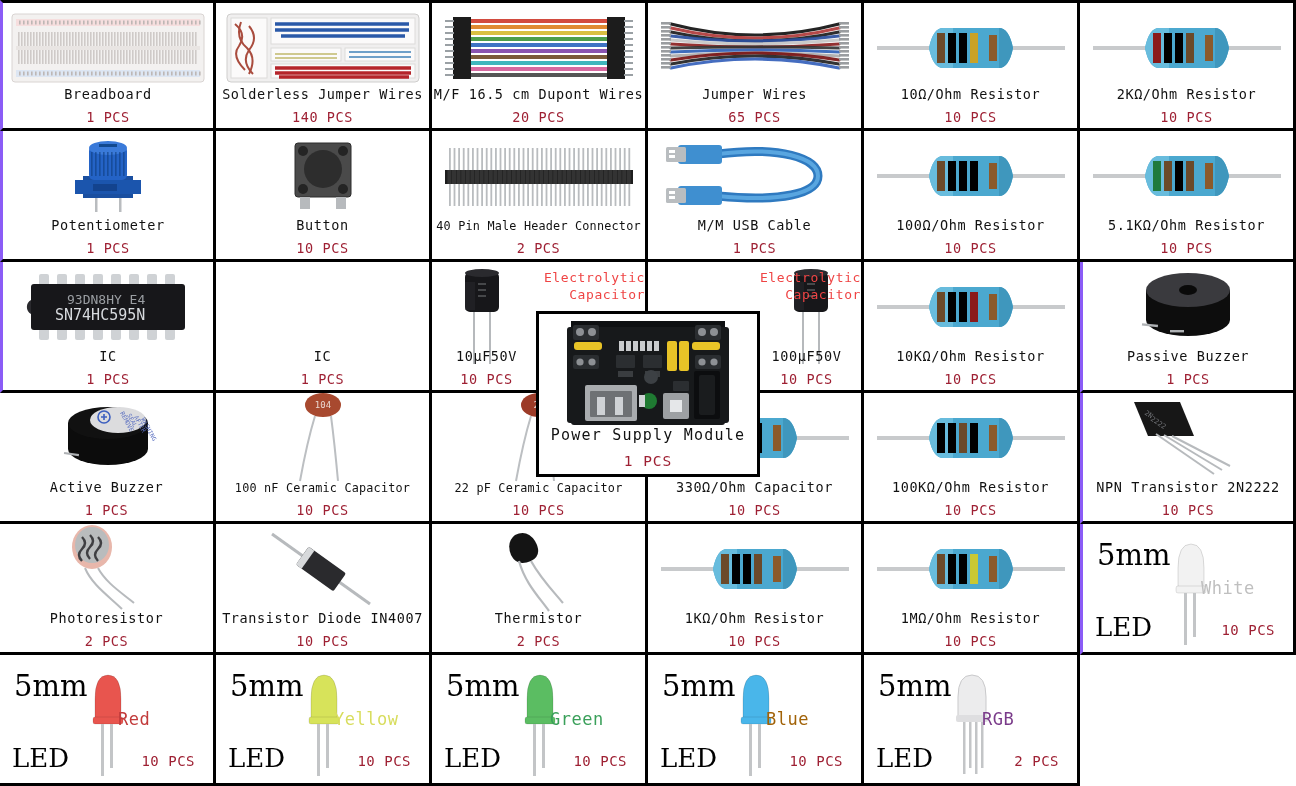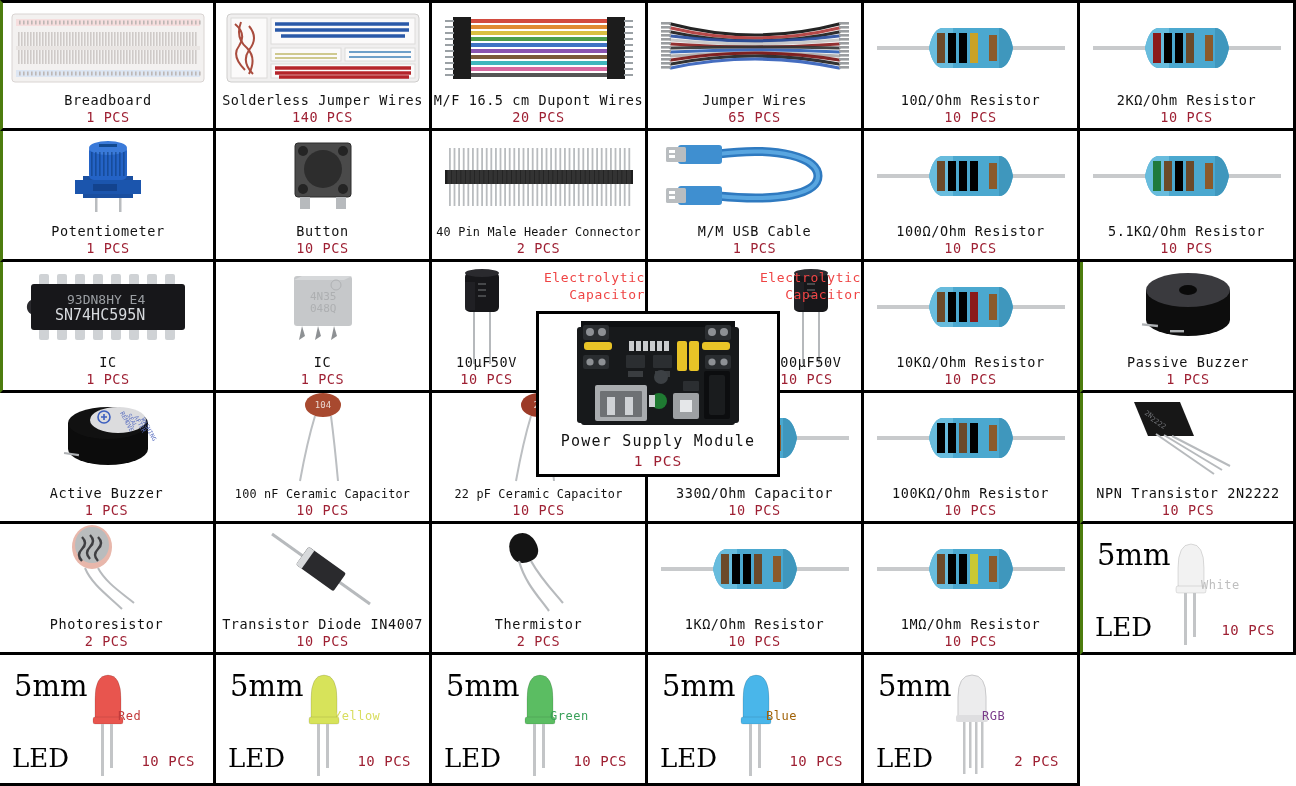--- a/index.html
+++ b/index.html
@@ -28,21 +28,21 @@
     grid-template-rows: repeat(6, 131px);
   }
   .cell {
     position: relative;
     box-sizing: border-box;
     border-right: 3px solid #000;
     border-bottom: 3px solid #000;
     background: #fff;
     overflow: hidden;
   }
-  .cell.c0 { border-left: 3px solid #4d7c0f; }
+  .cell.c0 { border-left: 3px solid #8b5cf6; }
   .cell.r0 { border-top: 3px solid #000; }
 
   .cell-inner {
     position: absolute;
     inset: 0;
     display: flex;
     flex-direction: column;
     align-items: center;
     justify-content: flex-end;
     padding-bottom: 2px;
@@ -67,21 +67,21 @@
     white-space: nowrap;
     z-index: 3;
   }
   .label.small { font-size: 11.8px; letter-spacing: 0.2px; }
   .qty {
     font-size: 13.5px;
     letter-spacing: 0.6px;
     color: #9e2033;
     line-height: 1.25;
     text-align: right;
-    margin-top: 2px;
+    margin-top: 8px;
     z-index: 3;
   }
 
   
   .lbl-topright {
     position: absolute;
     top: 8px;
     left: 0; right: 0;
     text-align: right;
     font-size: 13px;
@@ -107,21 +107,21 @@
     position: absolute;
     left: 12px; bottom: 10px;
     font-family: "DejaVu Serif", "Liberation Serif", serif;
     font-size: 26px;
     color: #000;
     z-index: 3;
   }
   .led-color {
     position: absolute;
     left: 118px; top: 54px;
-    font-size: 12px;
+    font-size: 17px;
     letter-spacing: 0.5px;
     z-index: 3;
   }
   .led-qty {
     position: absolute;
     right: 18px; bottom: 14px;
     font-size: 14px;
     letter-spacing: 0.5px;
     color: #9e2033;
     z-index: 3;
@@ -131,21 +131,21 @@
     left: 78px; top: 8px;
     width: 60px; height: 118px;
     z-index: 1;
   }
 
   
   #overlay {
     position: absolute;
     left: 536px;
     top: 311px;
-    width: 244px;
+    width: 224px;
     height: 166px;
     background: #fff;
     border: 3px solid #000;
     box-sizing: border-box;
     z-index: 40;
     display: flex;
     flex-direction: column;
     align-items: center;
     justify-content: flex-end;
     padding-bottom: 4px;
@@ -844,34 +844,20 @@
       <text x="44" y="36" fill="#9a9ea2" font-family="monospace" font-size="13">93DN8HY E4</text>
       <text x="32" y="52" fill="#d7dade" font-family="monospace" font-size="15">SN74HC595N</text>
     </svg>
         </div>
        <div class="cell-inner">
          <div class="label">IC</div>
          <div class="qty">1 PCS</div>
        </div>
       </div>
       <div class="cell">
-        <div class="art">
-          <svg width="86" height="78" viewBox="0 0 86 78">
-      <rect x="14" y="8" width="58" height="50" rx="3" fill="#c6c8ca"></rect>
-      <path d="M14 12 l8 -4 h50 l-8 4z" fill="#d6d8da"></path>
-      <circle cx="56" cy="17" r="5" fill="none" stroke="#b0b2b4"></circle>
-      <text x="30" y="32" fill="#adafb1" font-family="monospace" font-size="11">4N35</text>
-      <text x="30" y="44" fill="#adafb1" font-family="monospace" font-size="11">048Q</text>
-      <g fill="#8e9194">
-              <path d="M22 58 l3 10 l-6 4 z"></path>
-              <path d="M38 58 l3 10 l-6 4 z"></path>
-              <path d="M54 58 l3 10 l-6 4 z"></path>
-            </g>
-    </svg>
-        </div>
        <div class="cell-inner">
          <div class="label">IC</div>
          <div class="qty">1 PCS</div>
        </div>
       </div>
       <div class="cell cap-cell">
         <div class="lbl-topright" style="left:40px;">
          <div>Electrolytic</div>
          <div>Capacitor</div>
        </div>

